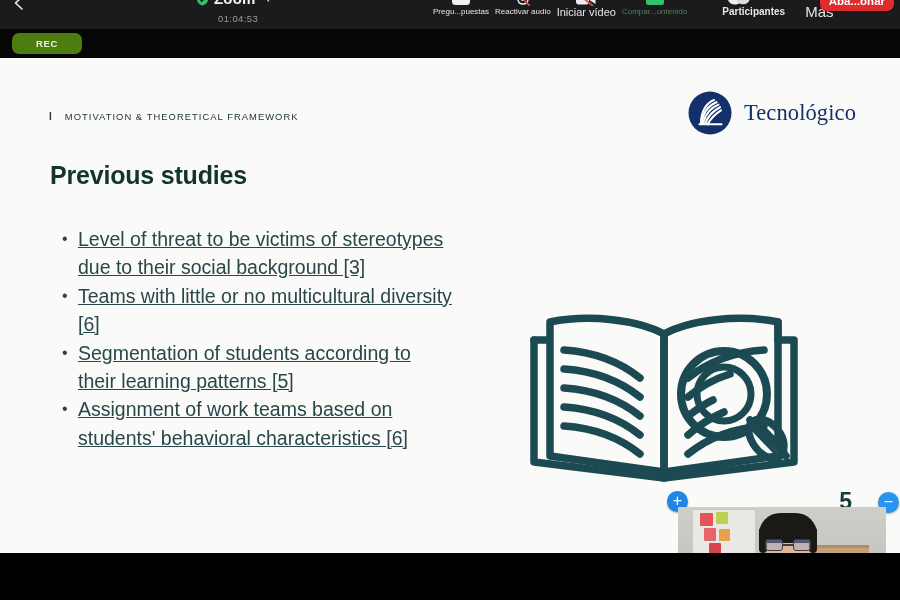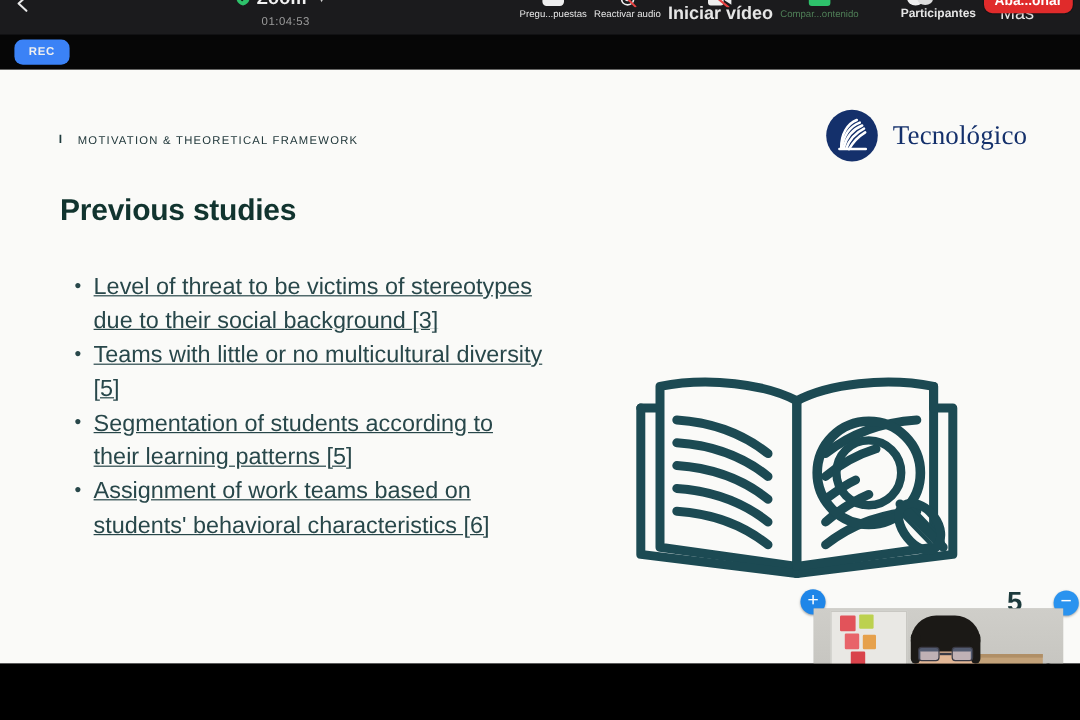--- a/index.html
+++ b/index.html
@@ -80,21 +80,21 @@
     display: flex; align-items: flex-end; justify-content: center;
     margin-bottom: 1px;
   }
   .tb-lbl {
     font-size: 8px;
     color: #e6e6e6;
     white-space: nowrap;
     line-height: 10px;
   }
   .tb-item.dim .tb-lbl { color: #4f7f57; }
-  .tb-item.big .tb-lbl { font-size: 15px; font-weight: bold; }
+  .tb-item.big .tb-lbl { font-size: 11px; }
   .tb-item.bigger .tb-lbl { font-size: 10px; font-weight: 600; padding-left: 29px; }
   .tb-item.mas { margin-left: 14px; }
   .tb-item.mas .tb-lbl { font-size: 15px; }
 
   .tb-leave {
     position: absolute;
     right: 6px; top: -10px;
     background: #e02b2b;
     color: #fff;
     font-size: 11.5px;
@@ -108,26 +108,26 @@
   
   .rec-band {
     position: absolute;
     left: 0; top: 29px;
     width: 900px; height: 29px;
     background: #060606;
   }
   .rec-badge {
     position: absolute;
     left: 12px; top: 33px;
-    background: #3b82f6;
+    background: #4d7c0f;
     color: #efefef;
     font-size: 9.5px;
     font-weight: 700;
     letter-spacing: 0.6px;
-    padding: 5px 12px;
+    padding: 5px 24px;
     border-radius: 7px;
   }
 
   
   .slide {
     position: absolute;
     left: 0; top: 58px;
     width: 900px; height: 495px;
     background: #fafaf8;
     overflow: hidden;
@@ -483,21 +483,21 @@
 
     <div class="slide-title">Previous studies</div>
 
     <div class="bullets">
       <div class="bullet">
         <span class="dot">•</span>
         <span class="btext">Level of threat to be victims of stereotypes due to their social background [3]</span>
       </div>
       <div class="bullet">
         <span class="dot">•</span>
-        <span class="btext">Teams with little or no multicultural diversity [5]</span>
+        <span class="btext">Teams with little or no multicultural diversity [6]</span>
       </div>
       <div class="bullet">
         <span class="dot">•</span>
         <span class="btext">Segmentation of students according to their learning patterns [5]</span>
       </div>
       <div class="bullet">
         <span class="dot">•</span>
         <span class="btext">Assignment of work teams based on students' behavioral characteristics [6]</span>
       </div>
     </div>

